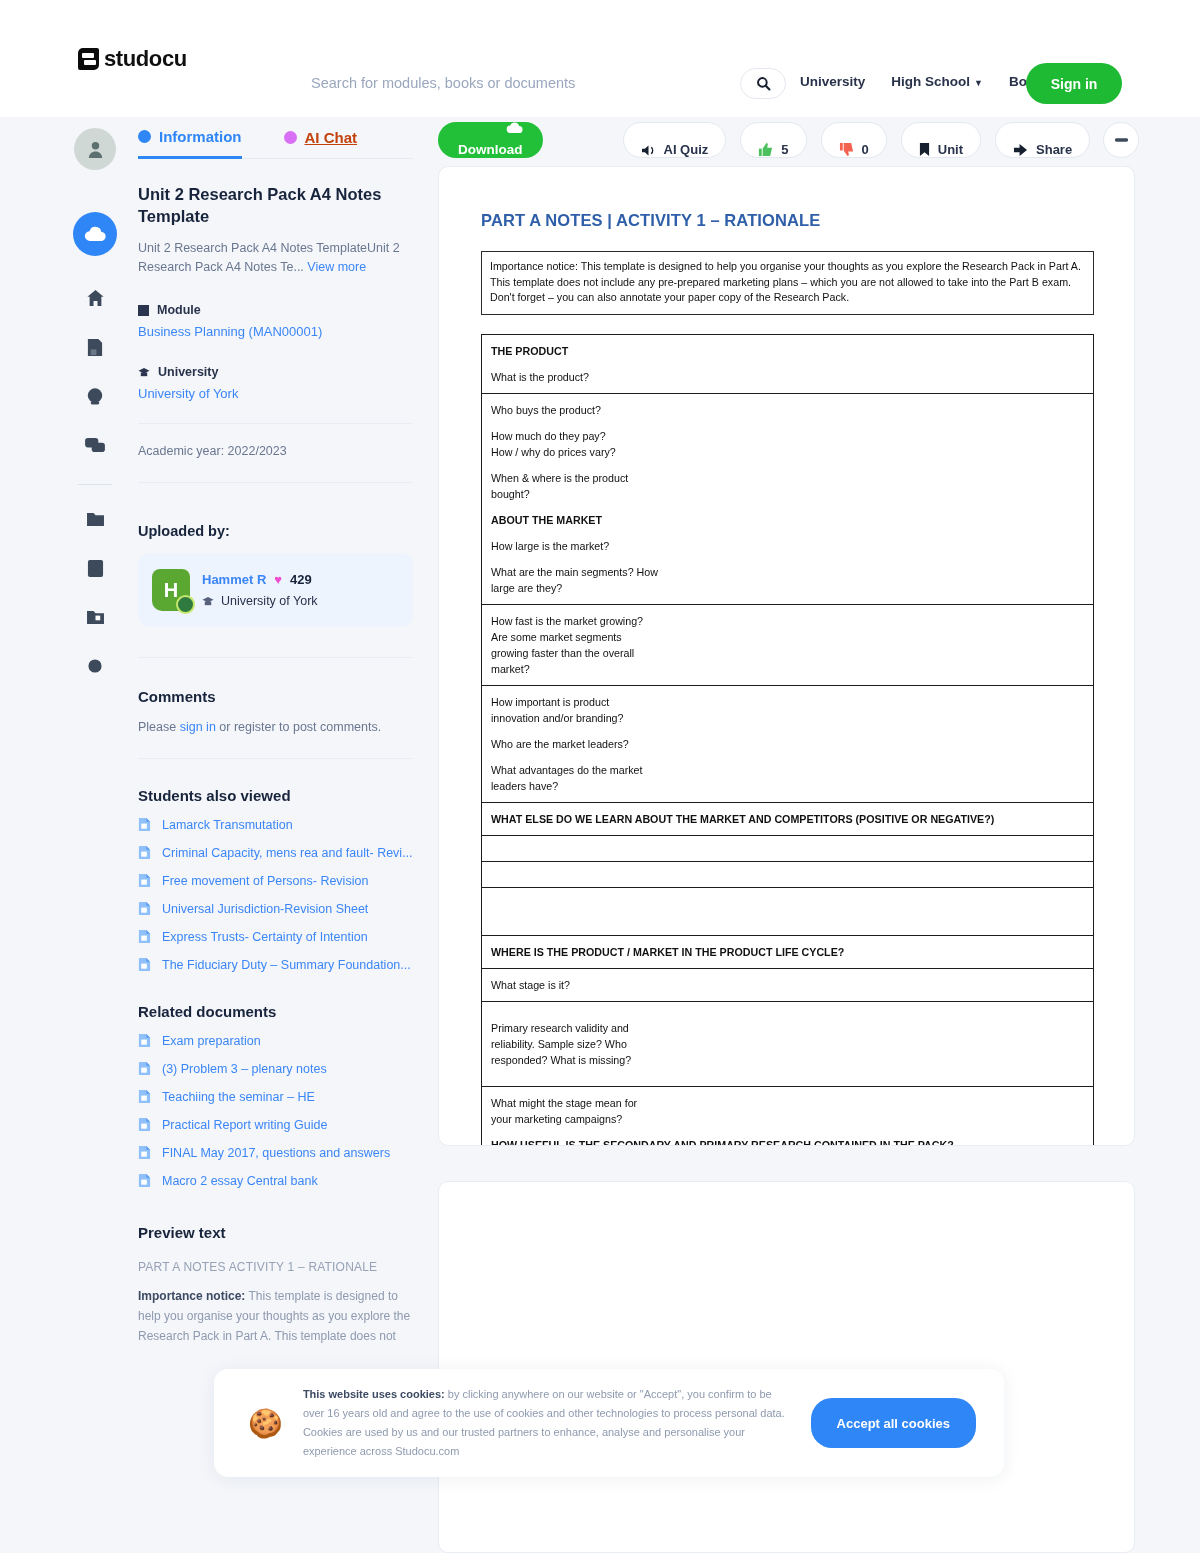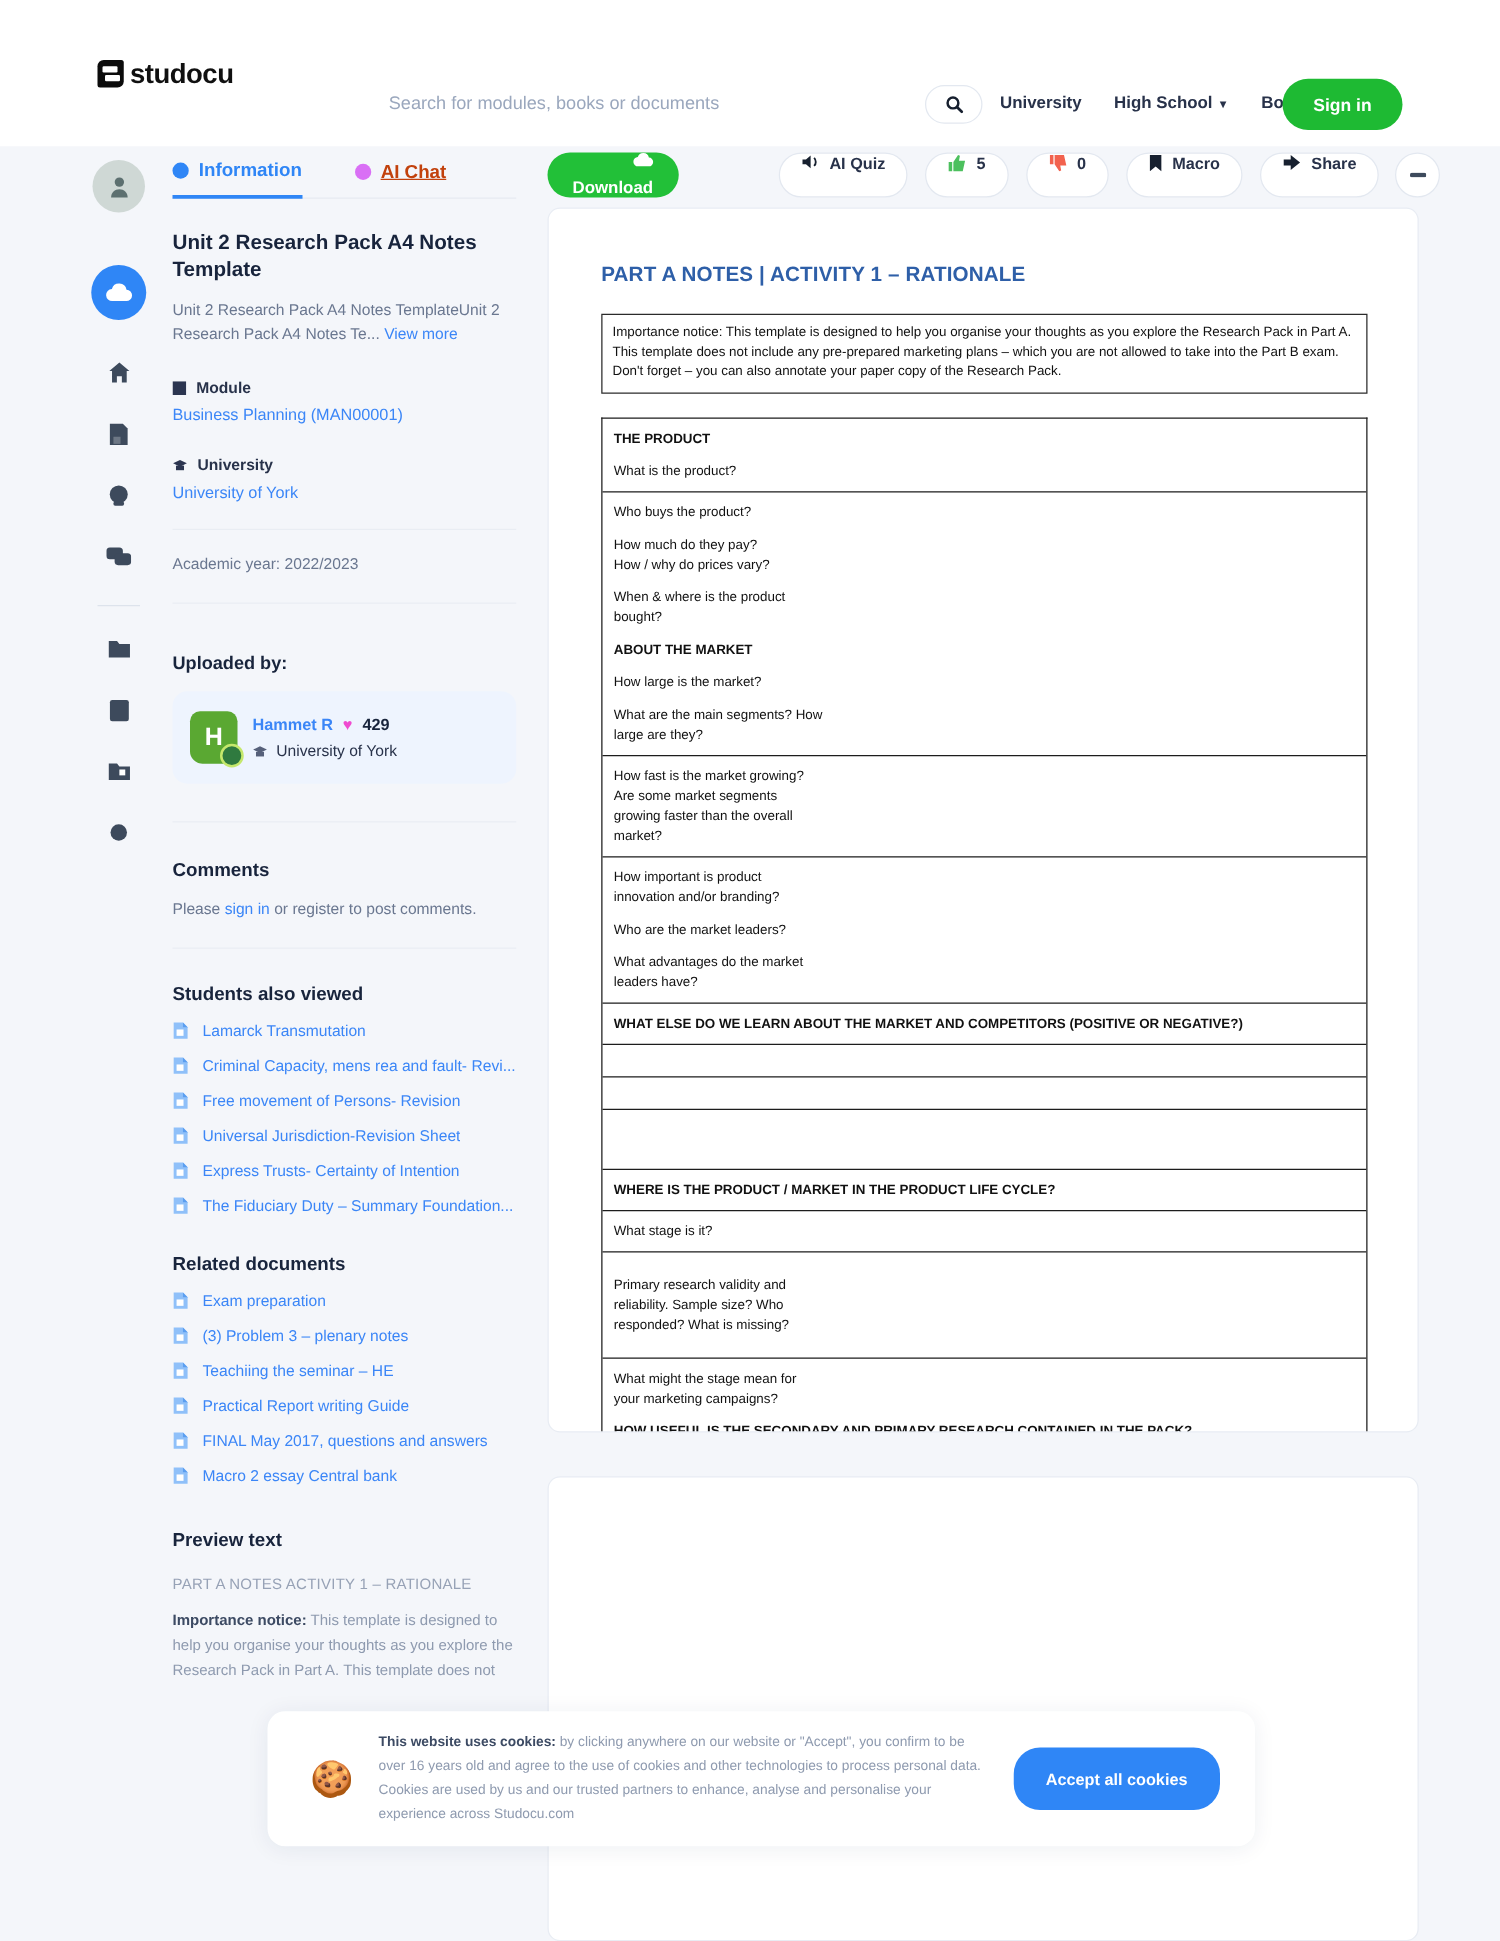--- a/index.html
+++ b/index.html
@@ -124,21 +124,21 @@
   
   .toolbar { position: absolute; left: 438px; top: 122px; display: flex; align-items: center; }
   .download-btn {
     height: 36px; padding: 0 20px; background: #22c038; color: #fff; border: none;
     border-radius: 19px; font-size: 13.5px; font-weight: 700; cursor: pointer;
     display: flex; align-items: flex-end; gap: 8px; font-family: "Liberation Sans", sans-serif; flex-direction: column;
   }
   .pill {
     height: 36px; padding: 0 17px; background: #fff; border: 1px solid #e3e8f0;
     border-radius: 19px; font-size: 13px; color: #28324a; font-weight: 600;
-    display: flex; align-items: flex-start; gap: 8px; cursor: pointer;
+    display: flex; align-items: flex-end; gap: 8px; cursor: pointer;
   }
   .round-btn {
     width: 36px; height: 36px; background: #fff; border: 1px solid #e3e8f0;
     border-radius: 50%; display: flex; align-items: center; justify-content: center; cursor: pointer;
   }
 
   
   .doc-card {
     position: absolute; left: 438px; top: 166px; width: 697px; height: 980px;
     background: #fff; border: 1px solid #e8ecf3; border-radius: 10px; overflow: hidden;
@@ -473,21 +473,21 @@
           <path d="M1 1h3v8H1z" fill="#f2624e"></path>
           <path d="M5 9l4 6 1.6-.8L9.8 10H15l-2-9H5z" fill="#f2624e"></path>
         </svg>
       <span>0</span>
     </div>
     <div style="width:14px"></div>
     <div class="pill">
       <svg width="11" height="15" viewBox="0 0 12 16">
           <path d="M1 1h10v14L6 11 1 15z" fill="#17202f"></path>
         </svg>
-      <span>Macro</span>
+      <span>Unit</span>
     </div>
     <div style="width:14px"></div>
     <div class="pill">
       <svg width="15" height="14" viewBox="0 0 16 15">
           <path d="M1 10V5h6V1l8 6.5L7 14v-4z" fill="#17202f"></path>
         </svg>
       <span>Share</span>
     </div>
     <div style="width:13px"></div>
     <div class="round-btn">

